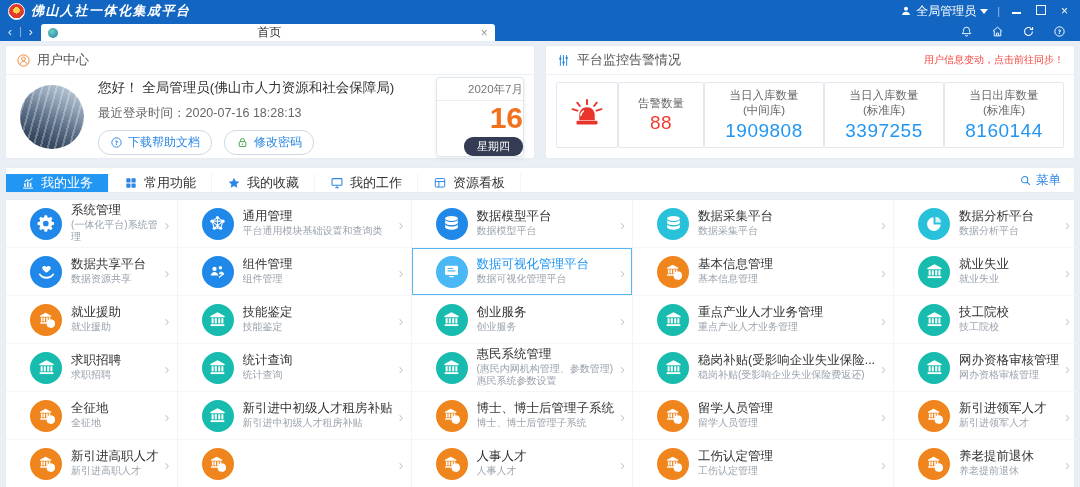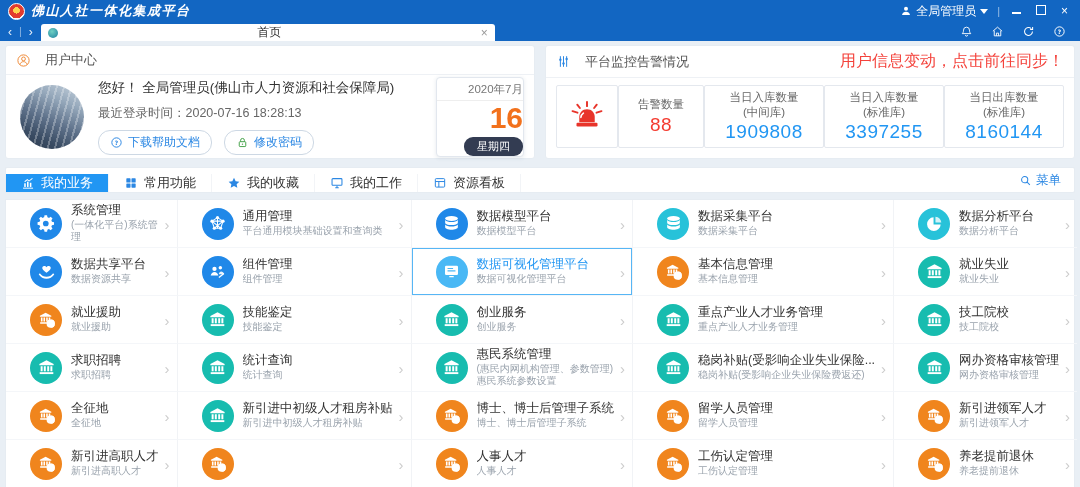--- a/index.html
+++ b/index.html
@@ -29,24 +29,24 @@
   .ttitle{flex:1;text-align:center;font-size:12px;color:#333;}
   .tclose{color:#999;font-size:12px;line-height:1;cursor:pointer;}
   .strip-icons{margin-left:auto;display:flex;align-items:center;gap:18px;padding-right:14px;height:100%;color:#fff;}
   .strip-icons .sic{width:13px;height:13px;cursor:pointer;}
   .strip-icons svg{width:13px;height:13px;display:block;}
 
   
   .content{padding:4px 5px 0;}
   .panels{display:flex;gap:10px;height:114px;}
   .panel{flex:1;background:#fff;border:1px solid #e6ecf2;border-radius:3px;display:flex;flex-direction:column;box-sizing:border-box;}
-  .phead{display:flex;align-items:center;gap:14px;padding:5px 10px;border-bottom:1px solid #eef1f5;font-size:13px;color:#555;}
+  .phead{display:flex;align-items:center;gap:6px;padding:5px 10px;border-bottom:1px solid #eef1f5;font-size:13px;color:#555;}
   .phead .hic{width:15px;height:15px;flex:none;}
   .phead svg{width:15px;height:15px;display:block;}
-  .notice{margin-left:auto;color:#f4433c;font-size:16px;cursor:pointer;}
+  .notice{margin-left:auto;color:#f4433c;font-size:10px;cursor:pointer;}
 
   .ubody{flex:1;display:flex;align-items:center;gap:14px;padding:2px 10px;}
   .avatar{width:64px;height:64px;border-radius:50%;flex:none;margin-left:4px;
       background:
         repeating-linear-gradient(105deg, rgba(255,255,255,.28) 0 2px, rgba(255,255,255,0) 2px 7px),
         linear-gradient(205deg,#c7d3de 0%,#94a7ba 28%,#5d7089 55%,#3a4c63 78%,#2b3a4e 100%);}
   .uinfo{flex:1;display:flex;flex-direction:column;gap:8px;min-width:0;}
   .ugreet{font-size:13.5px;color:#333;}
   .ulogin{font-size:12.5px;color:#666;}
   .ubtns{display:flex;gap:12px;}

